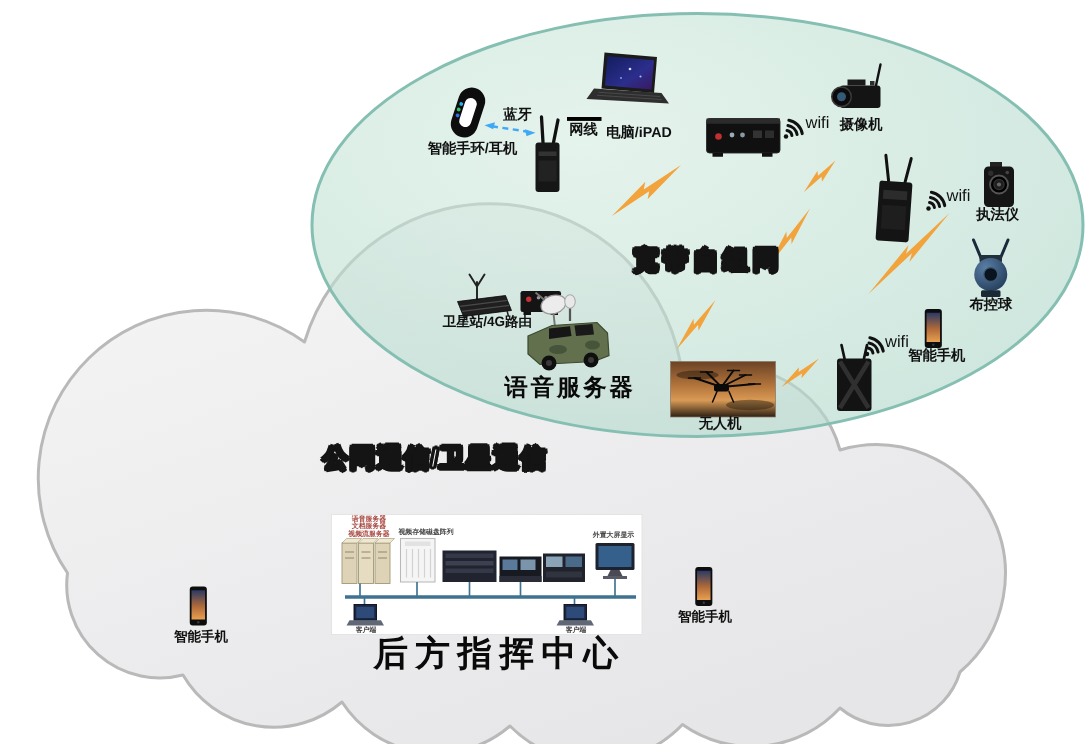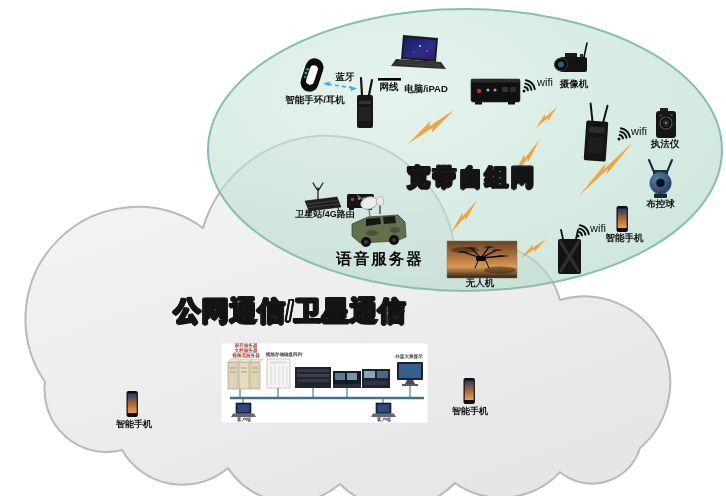--- a/index.html
+++ b/index.html
@@ -8,22 +8,22 @@
   #bg{position:absolute;left:0;top:0;}
   .lbl{position:absolute;transform:translateX(-50%);white-space:nowrap;
     font-size:9.5px;font-weight:600;color:#111;line-height:1.1;}
   .lbl.small{font-size:9px;text-align:center;}
   .wifi-t{position:absolute;white-space:nowrap;font-size:11px;font-weight:400;color:#111;}
   .outline{color:#fff;font-weight:800;
     -webkit-text-stroke:1.3px #141414;
     text-shadow:-1.3px -1.3px 0 #141414,1.3px -1.3px 0 #141414,
       -1.3px 1.3px 0 #141414,1.3px 1.3px 0 #141414,
       -1.5px 0 0 #141414,1.5px 0 0 #141414,0 -1.5px 0 #141414,0 1.5px 0 #141414;}
-  .title-manet{font-size:23px;letter-spacing:3px;}
-  .title-cloud{font-size:27px;letter-spacing:1px;text-align:right;}
+  .title-manet{font-size:17px;letter-spacing:3px;}
+  .title-cloud{font-size:17px;letter-spacing:1px;text-align:right;}
   .title-field{font-size:15.5px;font-weight:800;color:#0a0a0a;letter-spacing:2px;}
   .title-rear{font-size:23px;font-weight:800;color:#0a0a0a;letter-spacing:5px;}
   .tiny{position:absolute;transform:translateX(-50%);white-space:nowrap;
     font-size:4.6px;font-weight:600;color:#444;text-align:center;line-height:1.08;}
   .tiny.red{color:#a84840;}
 </style>
 </head>
 <body>
 
 <div id="canvas">
@@ -309,20 +309,21 @@
   <div class="lbl" style="left:665px;top:139px">执法仪</div>
   <div class="lbl" style="left:660.5px;top:199px">布控球</div>
   <div class="wifi-t" style="left:590px;top:221.5px">wifi</div>
   <div class="lbl" style="left:624.5px;top:233px">智能手机</div>
   <div class="lbl" style="left:480px;top:277.5px">无人机</div>
   <div class="lbl small" style="left:325px;top:209.5px">卫星站/4G路由</div>
 
   <div class="lbl title-manet outline" style="left:472px;top:165px">宽带自组网</div>
   <div class="lbl title-field" style="left:380px;top:250px">语音服务器</div>
   <div class="lbl title-cloud outline" style="left:290px;top:297px">公网通信/卫星通信</div>
+  <div class="lbl title-rear" style="left:333px;top:423px">后方指挥中心</div>
 
   <div class="lbl small" style="left:134px;top:420px">智能手机</div>
   <div class="lbl small" style="left:470px;top:407px">智能手机</div>
 
   <div class="tiny red" style="left:246px;top:344px">
     <span style="display:block">语音服务器</span>
     <span style="display:block">文档服务器</span>
     <span style="display:block">视频流服务器</span>
   </div>
   <div class="tiny" style="left:284px;top:353px">视频存储磁盘阵列</div>

